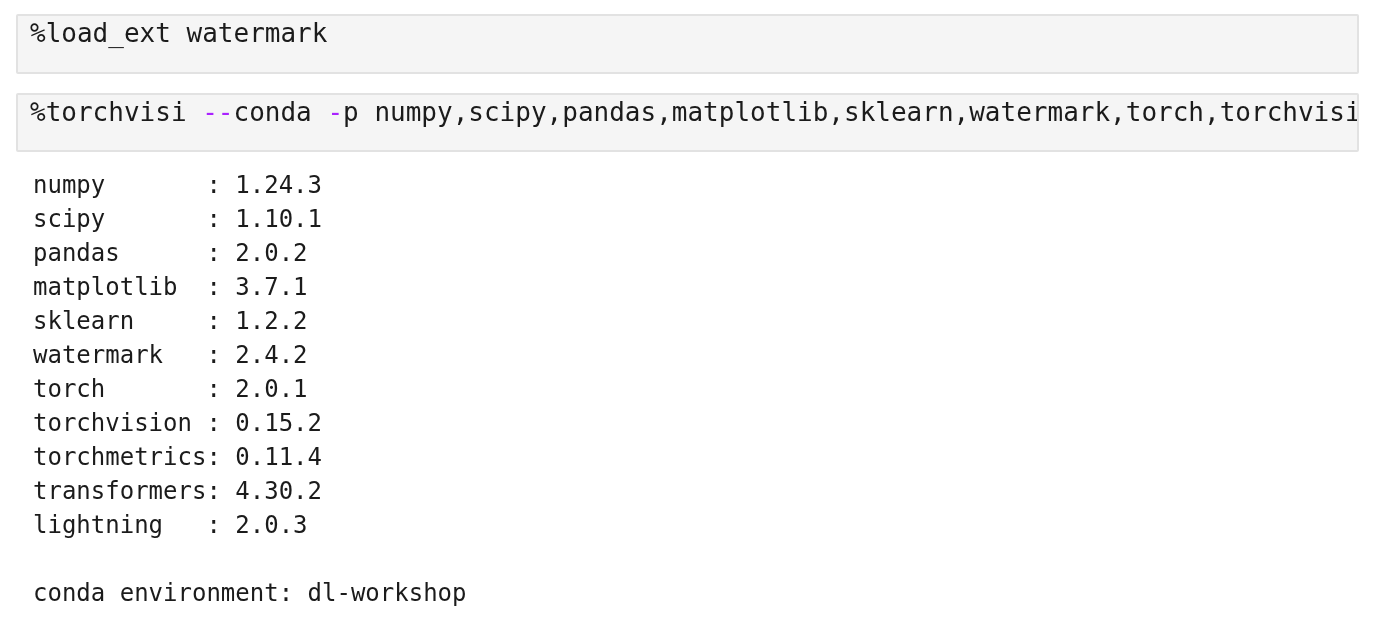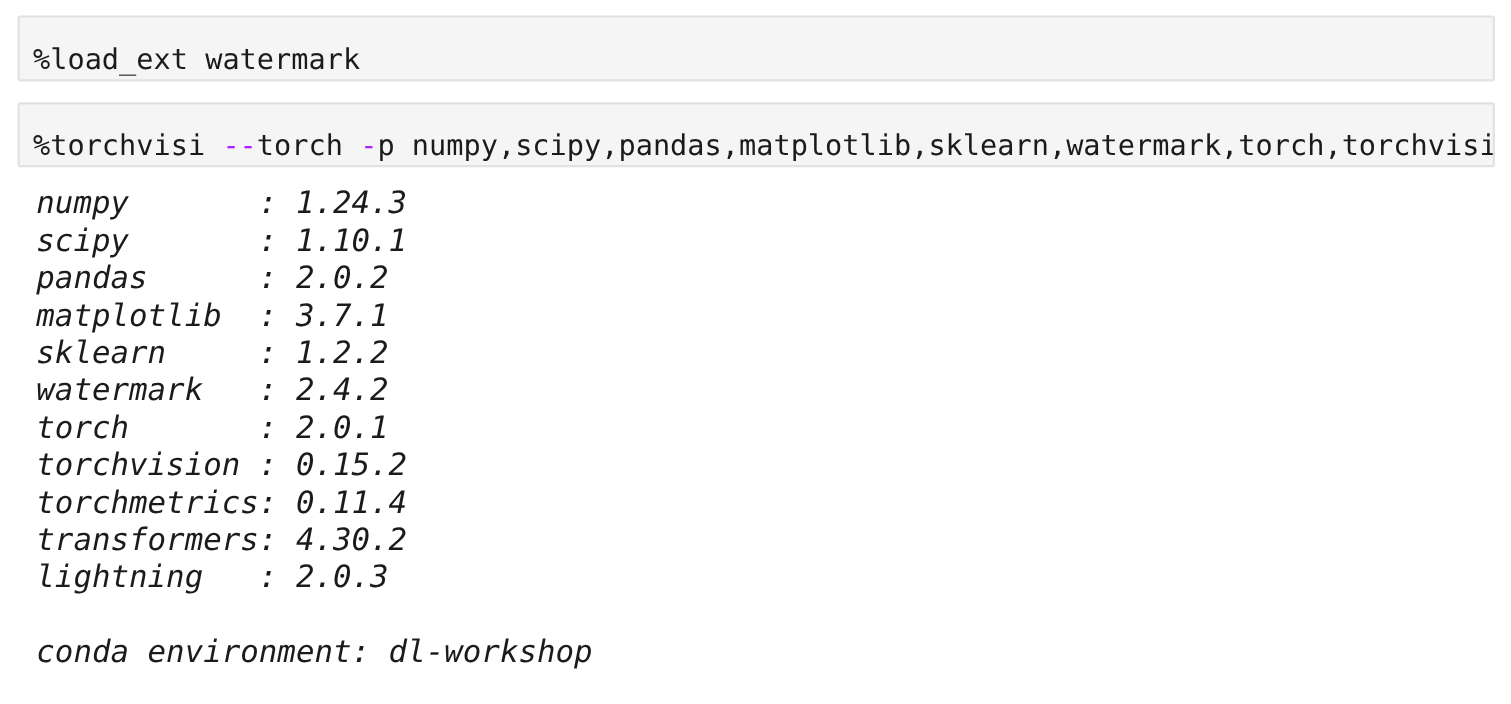--- a/index.html
+++ b/index.html
@@ -19,53 +19,52 @@
   }
   .code-cell {
     position: absolute;
     left: 16px;
     width: 1343px;
     height: 60px;
     background: var(--cell-bg);
     border: 2px solid var(--cell-border);
     border-radius: 2px;
     display: flex;
-    align-items: flex-end;
+    align-items: flex-start;
     padding: 0 12px;
     overflow: hidden;
   }
   .cell-1 { top: 14px; }
   .cell-2 { top: 93px; height: 59px; }
   .code-line {
     font-family: inherit;
     font-size: 26px;
     line-height: 34px;
     color: var(--code-text);
     white-space: pre;
     flex: 0 0 auto;
   }
   .tok-operator { color: var(--operator); }
   .tok-plain { color: var(--code-text); }
   .output-area {
     position: absolute;
     left: 33px;
     top: 168px;
     right: 0;
-    font-size: 28px;
+    font-size: 24px;
     line-height: 34px;
     color: var(--code-text);
     white-space: pre;
-    font-style: italic;
   }
   .out-line { min-height: 34px; white-space: pre; }
 </style>
 </head>
 <body>
 
 <div class="code-cell cell-1">
   <code class="code-line">%load_ext watermark</code>
 </div>
 
 <div class="code-cell cell-2">
-  <code class="code-line" id="watermark-code"><span class="tok-plain">%torchvisi </span><span class="tok-operator">--</span><span class="tok-plain">torch </span><span class="tok-operator">-</span><span class="tok-plain">p </span><span class="tok-plain">numpy,scipy,pandas,matplotlib,sklearn,watermark,torch,torchvisi</span></code>
+  <code class="code-line" id="watermark-code"><span class="tok-plain">%torchvisi </span><span class="tok-operator">--</span><span class="tok-plain">conda </span><span class="tok-operator">-</span><span class="tok-plain">p </span><span class="tok-plain">numpy,scipy,pandas,matplotlib,sklearn,watermark,torch,torchvisi</span></code>
 </div>
 
 <div class="output-area" id="output-area"><div class="out-line">numpy       : 1.24.3</div><div class="out-line">scipy       : 1.10.1</div><div class="out-line">pandas      : 2.0.2</div><div class="out-line">matplotlib  : 3.7.1</div><div class="out-line">sklearn     : 1.2.2</div><div class="out-line">watermark   : 2.4.2</div><div class="out-line">torch       : 2.0.1</div><div class="out-line">torchvision : 0.15.2</div><div class="out-line">torchmetrics: 0.11.4</div><div class="out-line">transformers: 4.30.2</div><div class="out-line">lightning   : 2.0.3</div><div class="out-line"></div><div class="out-line">conda environment: dl-workshop</div></div>
 
 </body></html>

